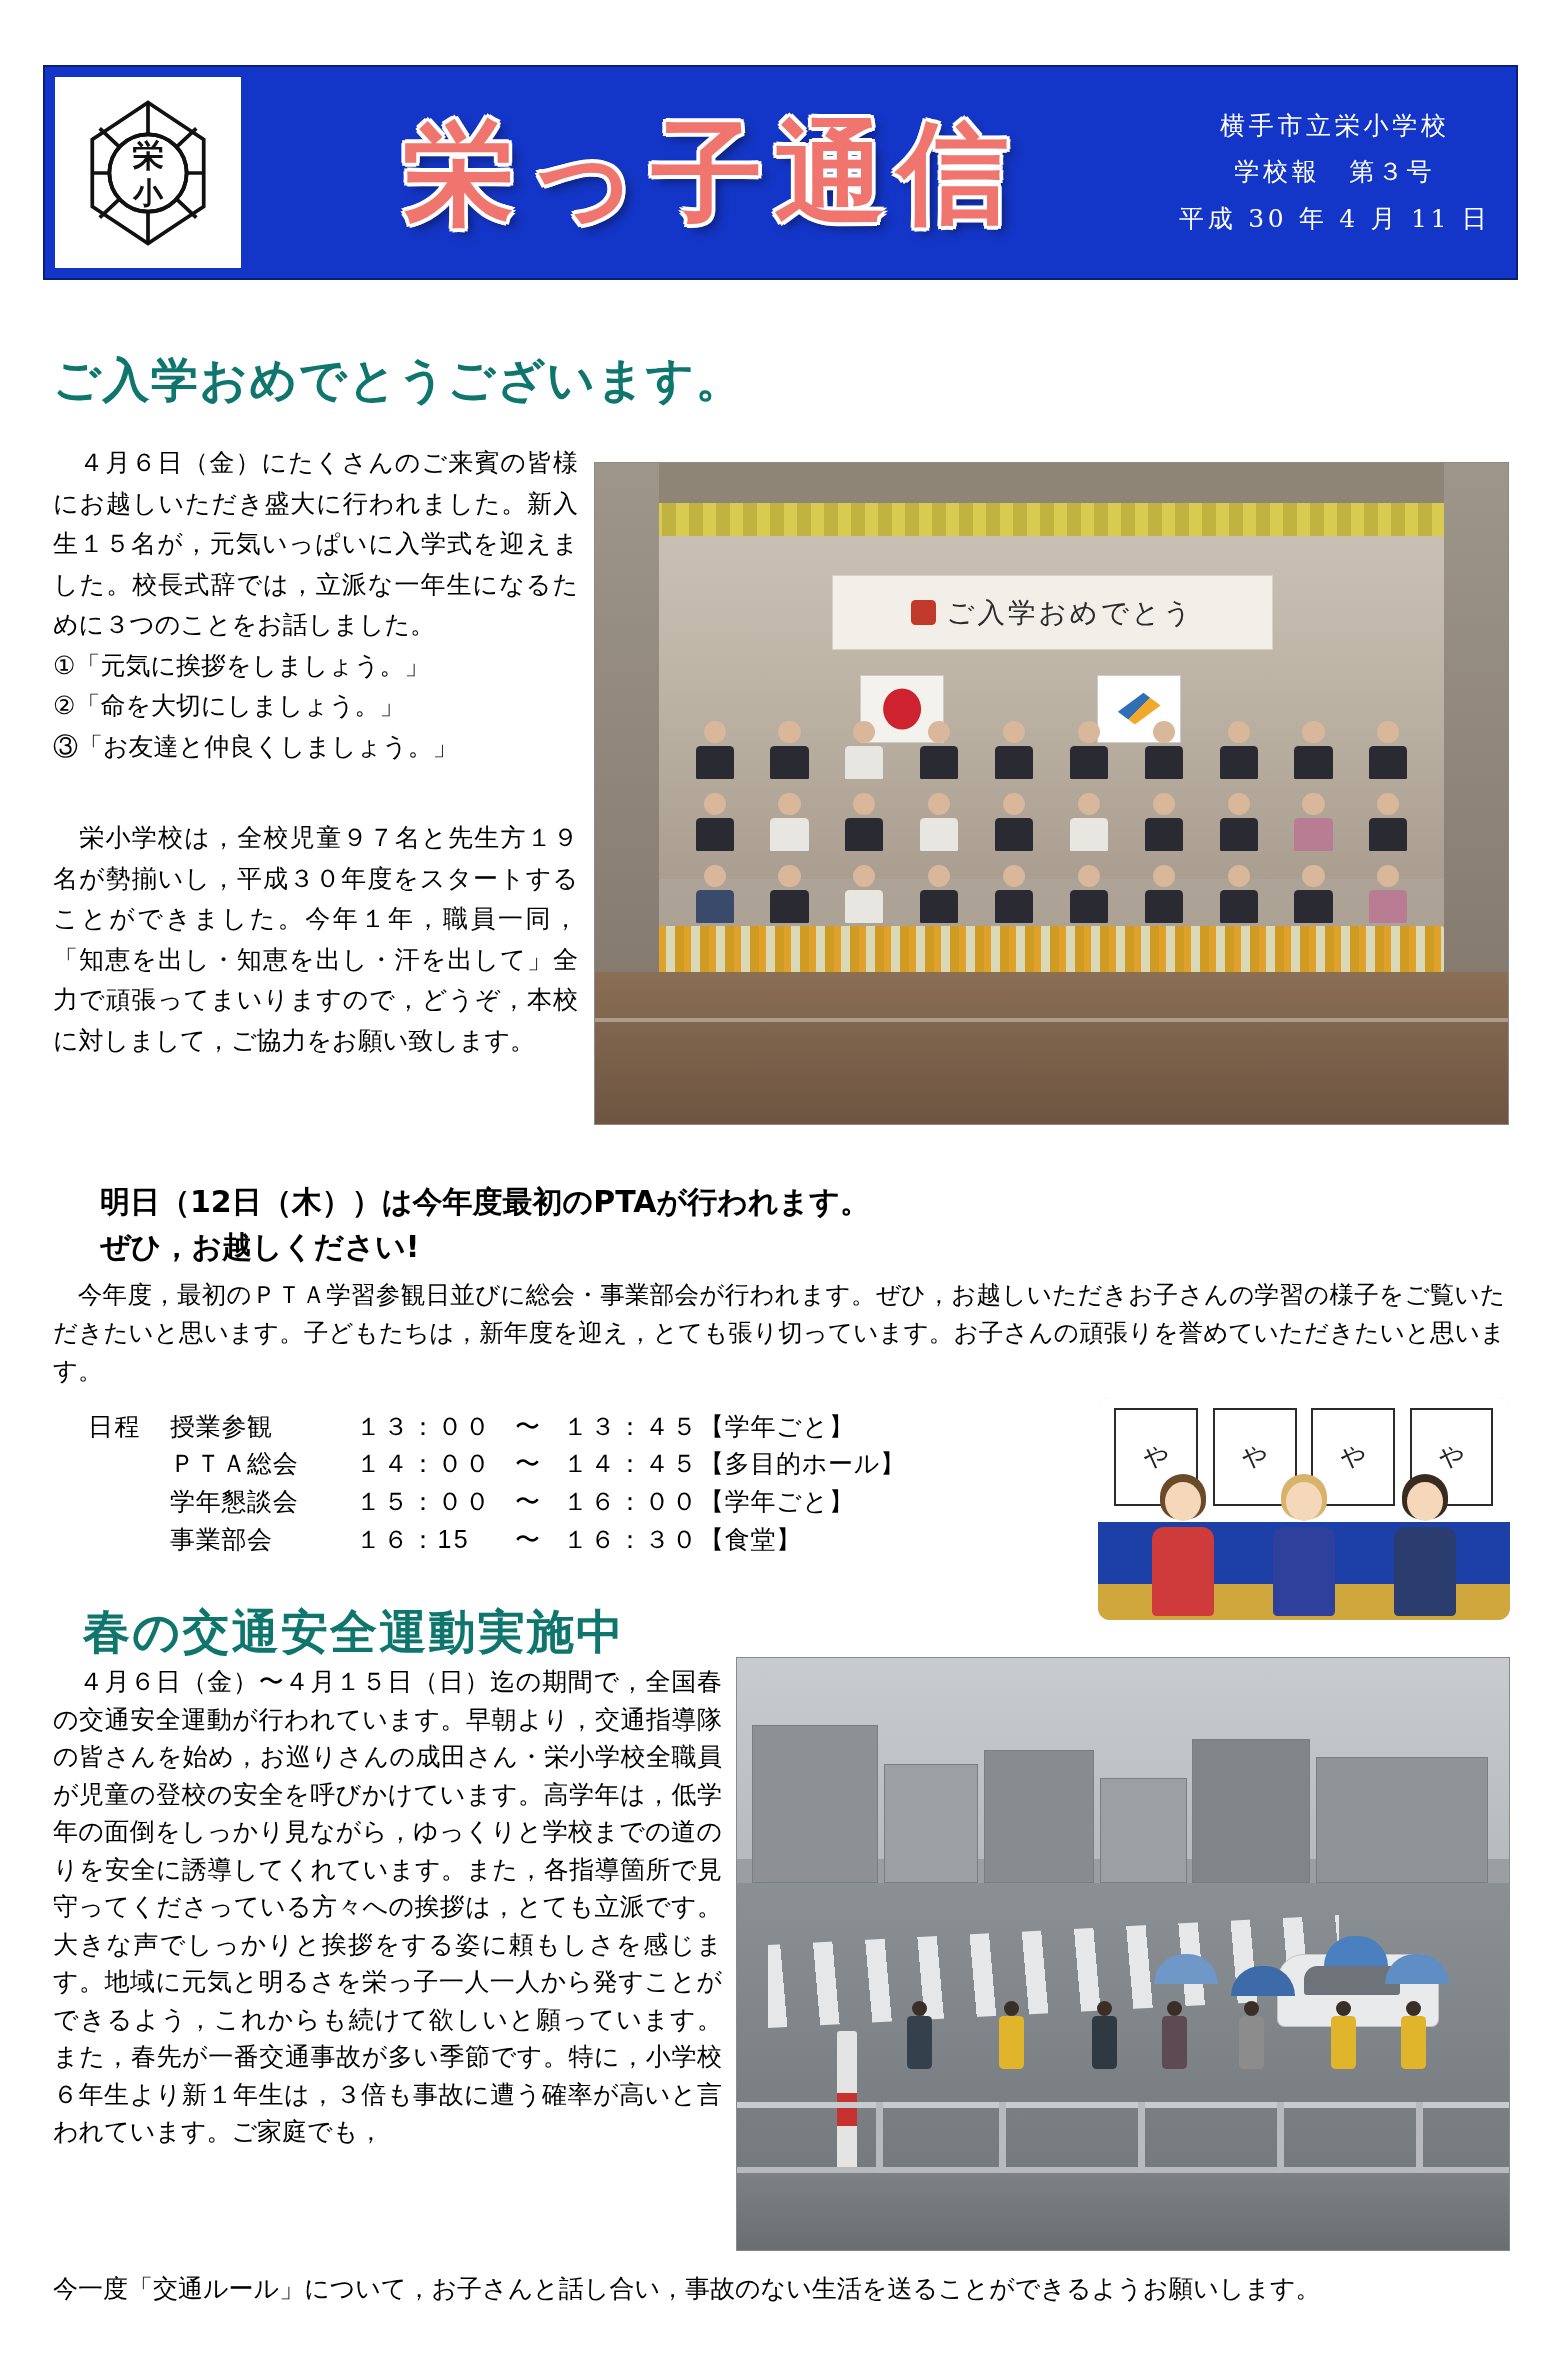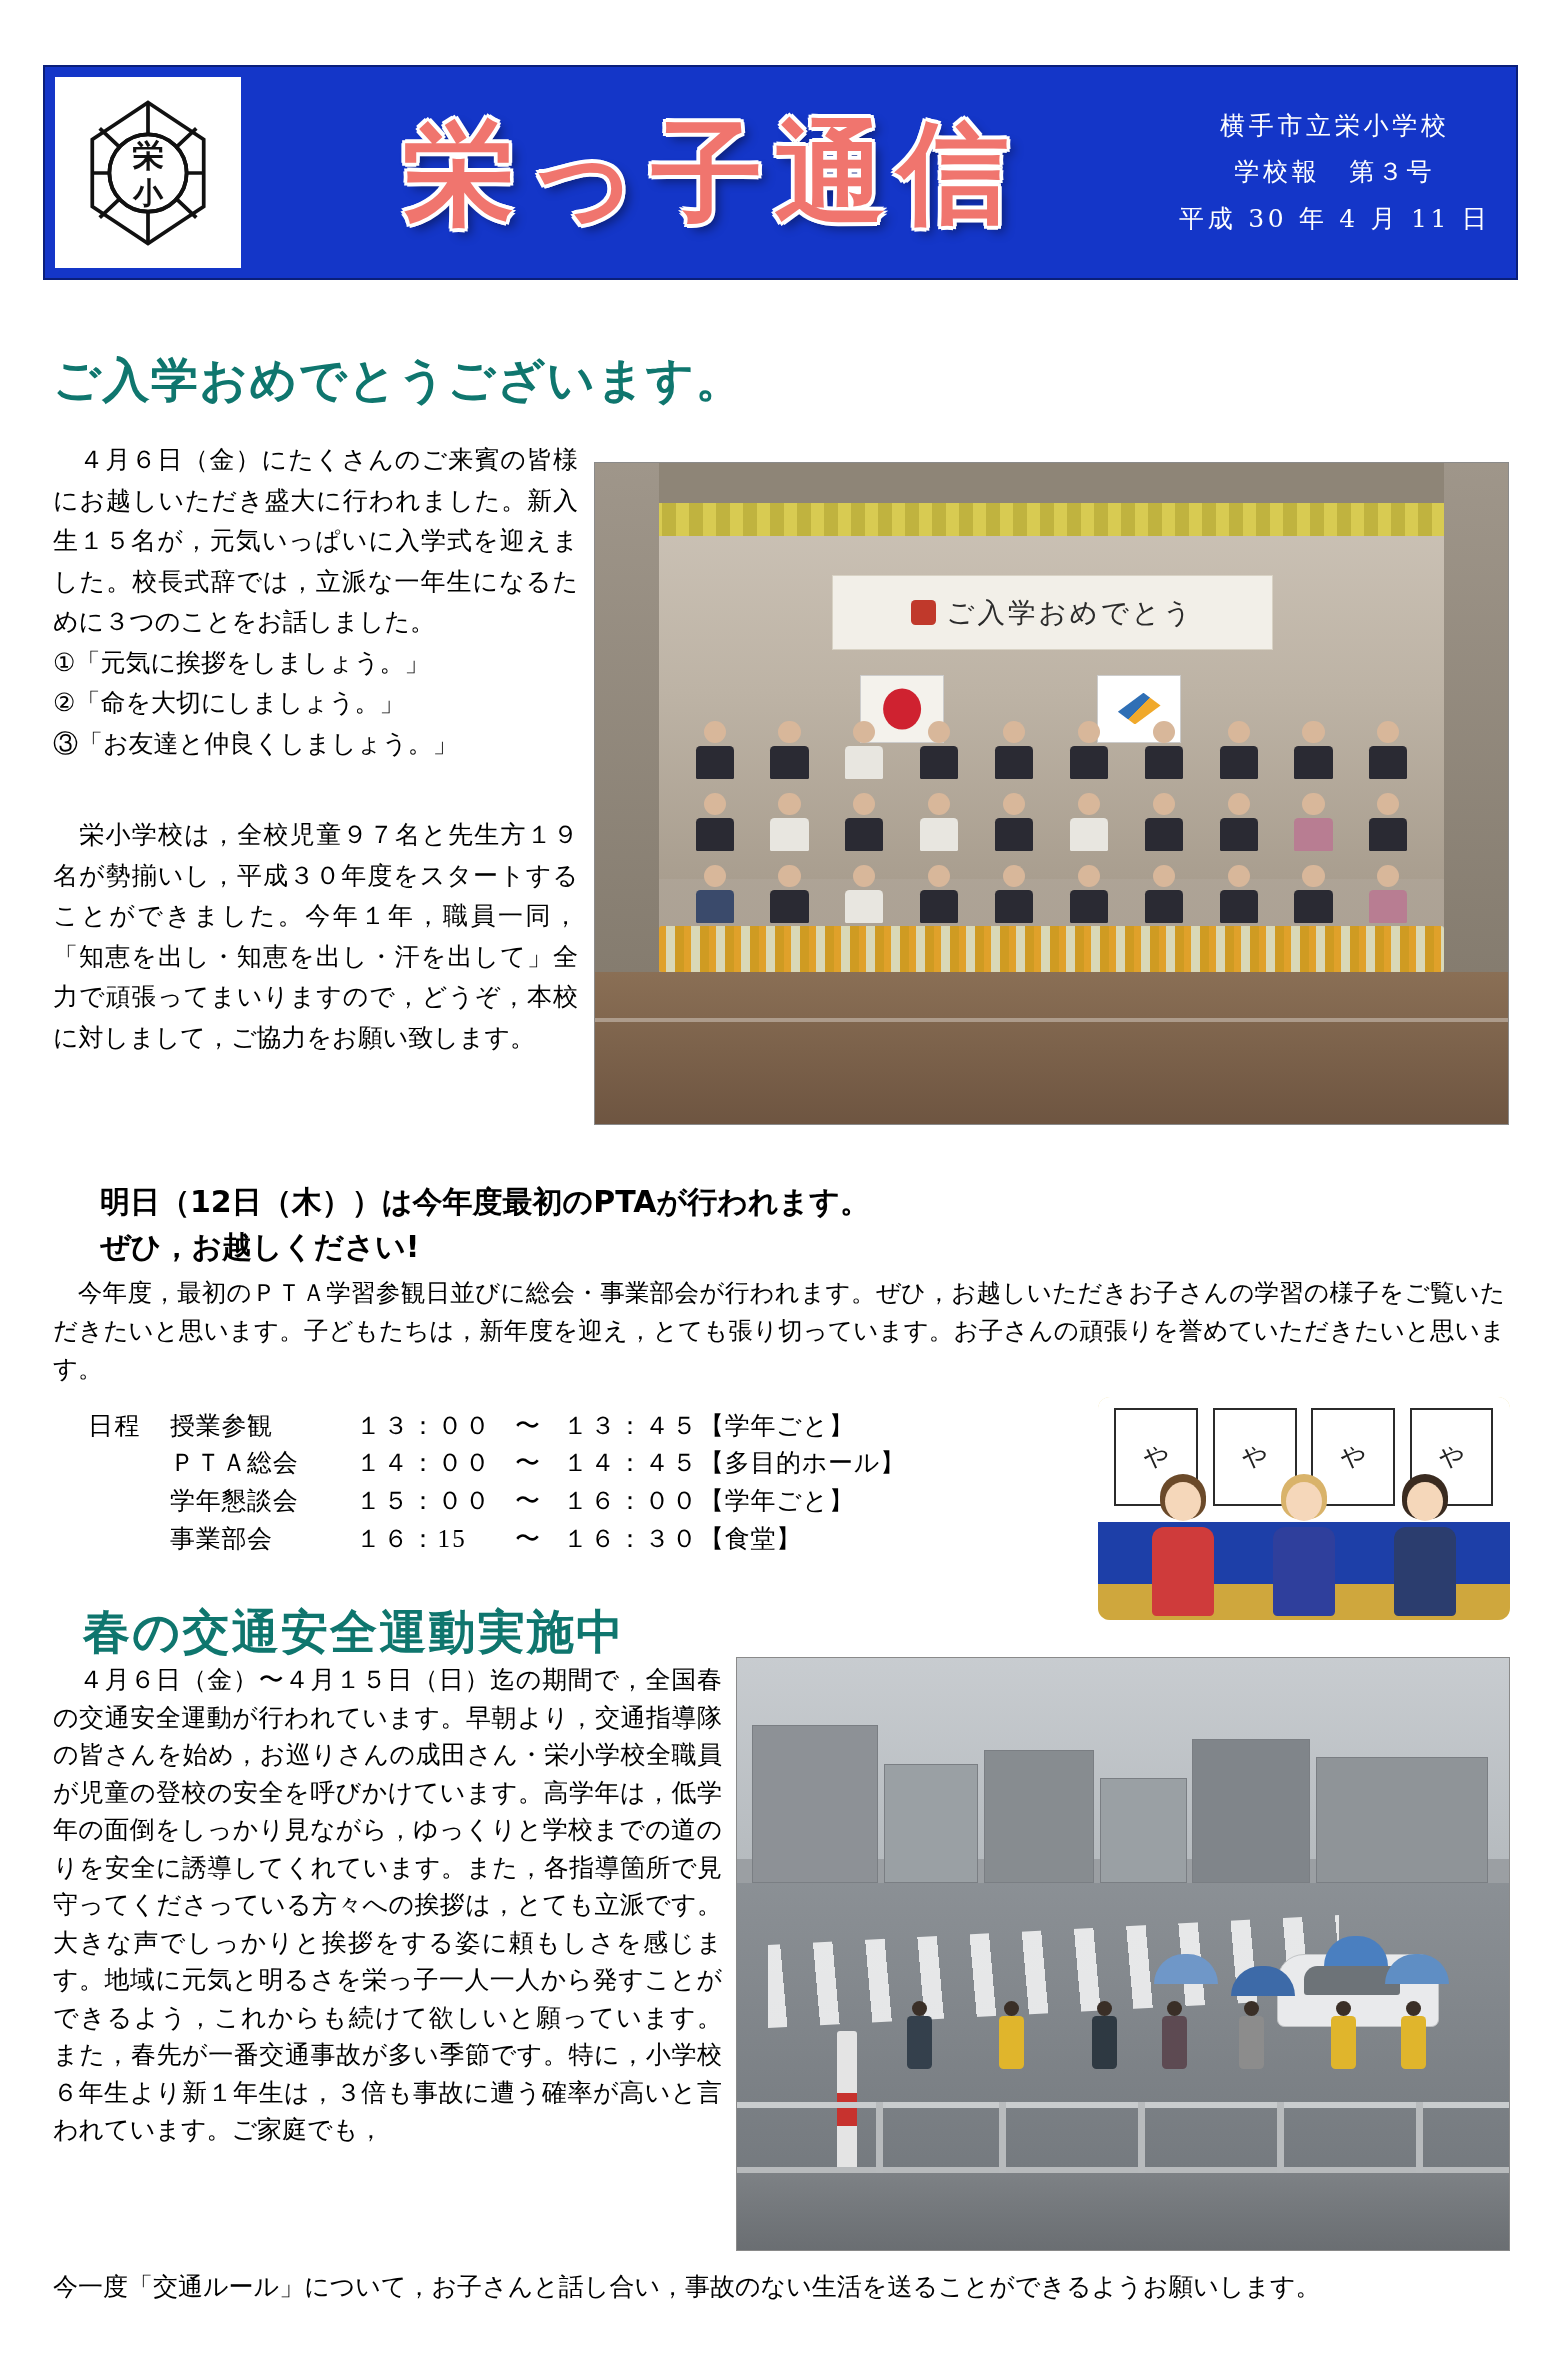--- a/index.html
+++ b/index.html
@@ -120,21 +120,21 @@
     white-space: nowrap;
   }
   #heading-pta {
     left: 100px;
     top: 1179px;
   }
 
   
   .body-col {
     position: absolute;
-    font-family: Liberation Mono, monospace;
+    font-family: Liberation Sans, sans-serif;
     font-size: 25px;
     line-height: 1.62;
     text-align: justify;
     white-space: pre-wrap;
   }
   #text-nyugaku-1 {
     left: 53px;
     top: 442px;
     width: 525px;
   }
@@ -163,21 +163,21 @@
     width: 1452px;
     font-size: 25px;
     line-height: 1.5;
   }
 
   
   .schedule {
     position: absolute;
     left: 88px;
     top: 1407px;
-    font-family: Liberation Serif, serif;
+    font-family: Liberation Sans, sans-serif;
     font-size: 25px;
     border-collapse: collapse;
   }
   .schedule td {
     padding: 0.7px 0;
     white-space: nowrap;
     vertical-align: top;
     line-height: 1.45;
   }
   .sc-label { width: 82px; letter-spacing: 1.5px; }

